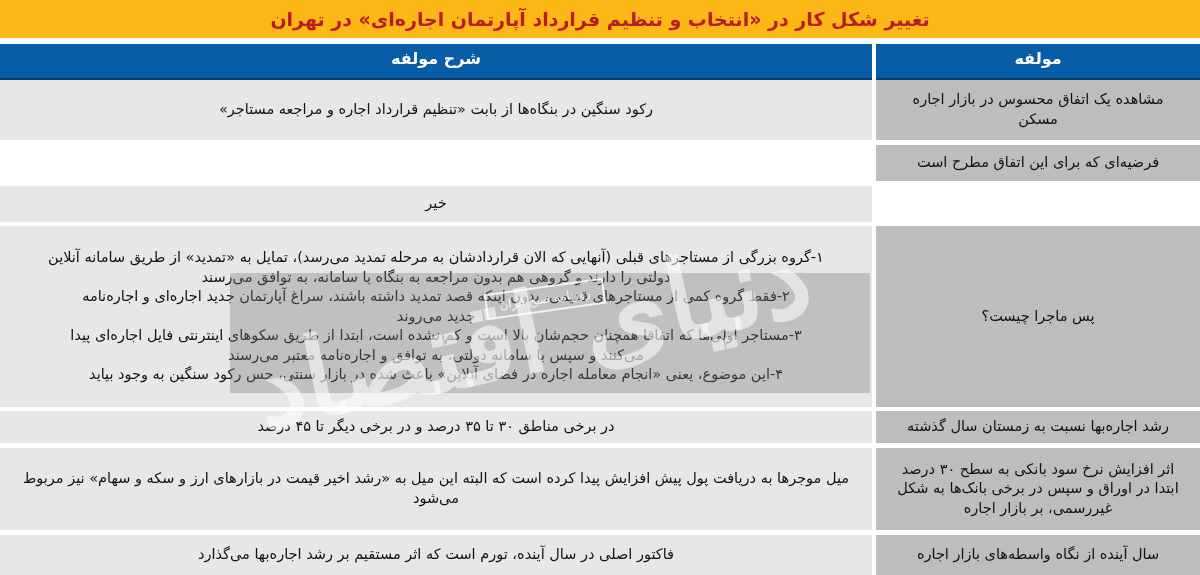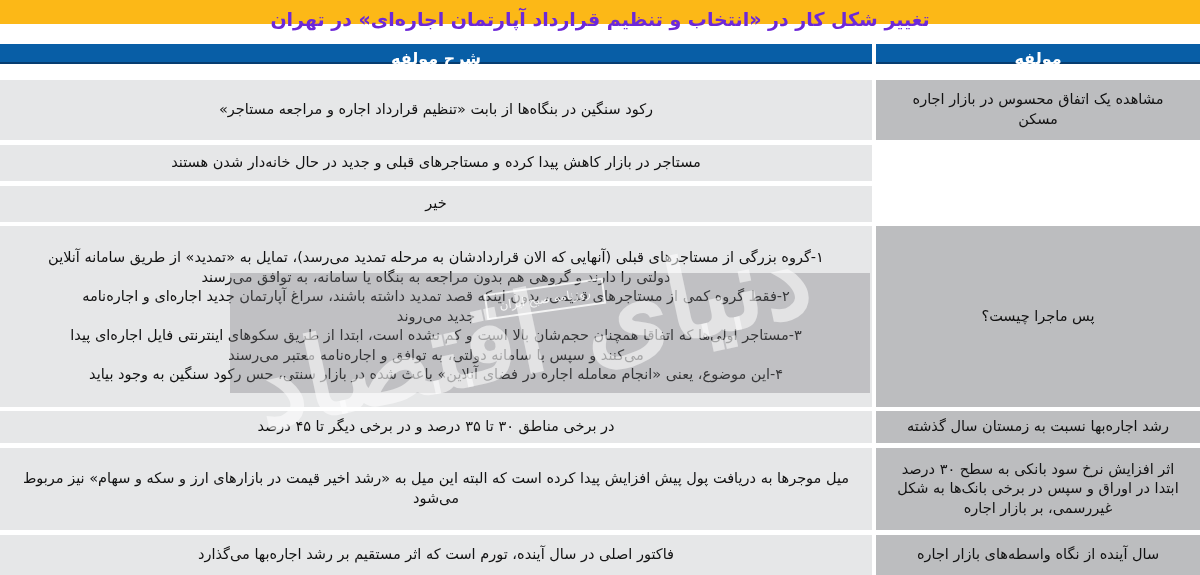--- a/index.html
+++ b/index.html
@@ -1,25 +1,25 @@
 <!DOCTYPE html>
 <html><head>
   <meta charset="utf-8">
   <style>
     * { box-sizing: border-box; margin: 0; padding: 0; }
     html, body { width: 1200px; height: 575px; overflow: hidden; background: #ffffff; }
     body { font-family: "DejaVu Sans", sans-serif; direction: rtl; position: relative; }
     .title-bar {
-      position: absolute; left: 0; top: 0; width: 1200px; height: 24px;
-      background: #fcb817; color: #6d28d9; text-align: center;
+      position: absolute; left: 0; top: 0; width: 1200px; height: 38px;
+      background: #fcb817; color: #b91c1c; text-align: center;
       font-weight: bold; font-size: 19px; line-height: 38px;
     }
     .head-row { position: absolute; top: 44px; height: 32px; left: 0; width: 1200px; }
     .head-cell {
-      position: absolute; top: 0; height: 20px; background: #085ea6; color: #fff;
+      position: absolute; top: 0; height: 36px; background: #085ea6; color: #fff;
       font-weight: bold; font-size: 16px; line-height: 30px; text-align: center;
       border-bottom: 2px solid #073d70;
     }
     .head-right { right: 0; width: 324px; }
     .head-left { left: 0; width: 872px; }
     .row { position: absolute; left: 0; width: 1200px; }
     .cell-key {
       position: absolute; right: 0; top: 0; bottom: 0; width: 324px;
       background: #bcbdbf; color: #111; font-size: 14.5px; text-align: center;
       display: flex; align-items: center; justify-content: center; padding: 2px 16px; line-height: 1.35;
@@ -55,21 +55,21 @@
   <div class="head-cell head-right">مولفه</div>
   <div class="head-cell head-left">شرح مولفه</div>
 </div>
 
 <div class="row" style="top:80px;height:60px;">
   <div class="cell-key">مشاهده یک اتفاق محسوس در بازار اجاره مسکن</div>
   <div class="cell-val">رکود سنگین در بنگاه‌ها از بابت «تنظیم قرارداد اجاره و مراجعه مستاجر»</div>
 </div>
 
 <div class="row" style="top:145px;height:36px;">
-  <div class="cell-val">مستاجر در بازار کاهش پیدا کرده و مستاجرهای قبلی و جدید در حال خانه‌دار شدن هستند</div>
+  <div class="cell-key">فرضیه‌ای که برای این اتفاق مطرح است</div>
 </div>
 
 <div class="row" style="top:186px;height:36px;">
   <div class="cell-val">خیر</div>
 </div>
 
 <div class="row" style="top:226px;height:181px;">
   <div class="cell-key">پس ماجرا چیست؟</div>
   <div class="cell-val">
     <div class="val-list">

